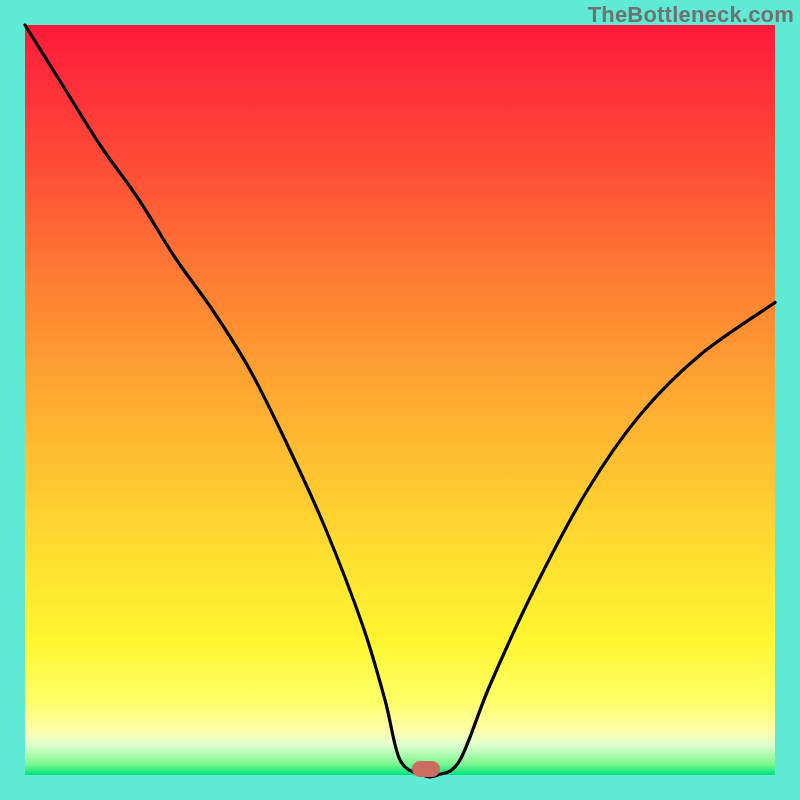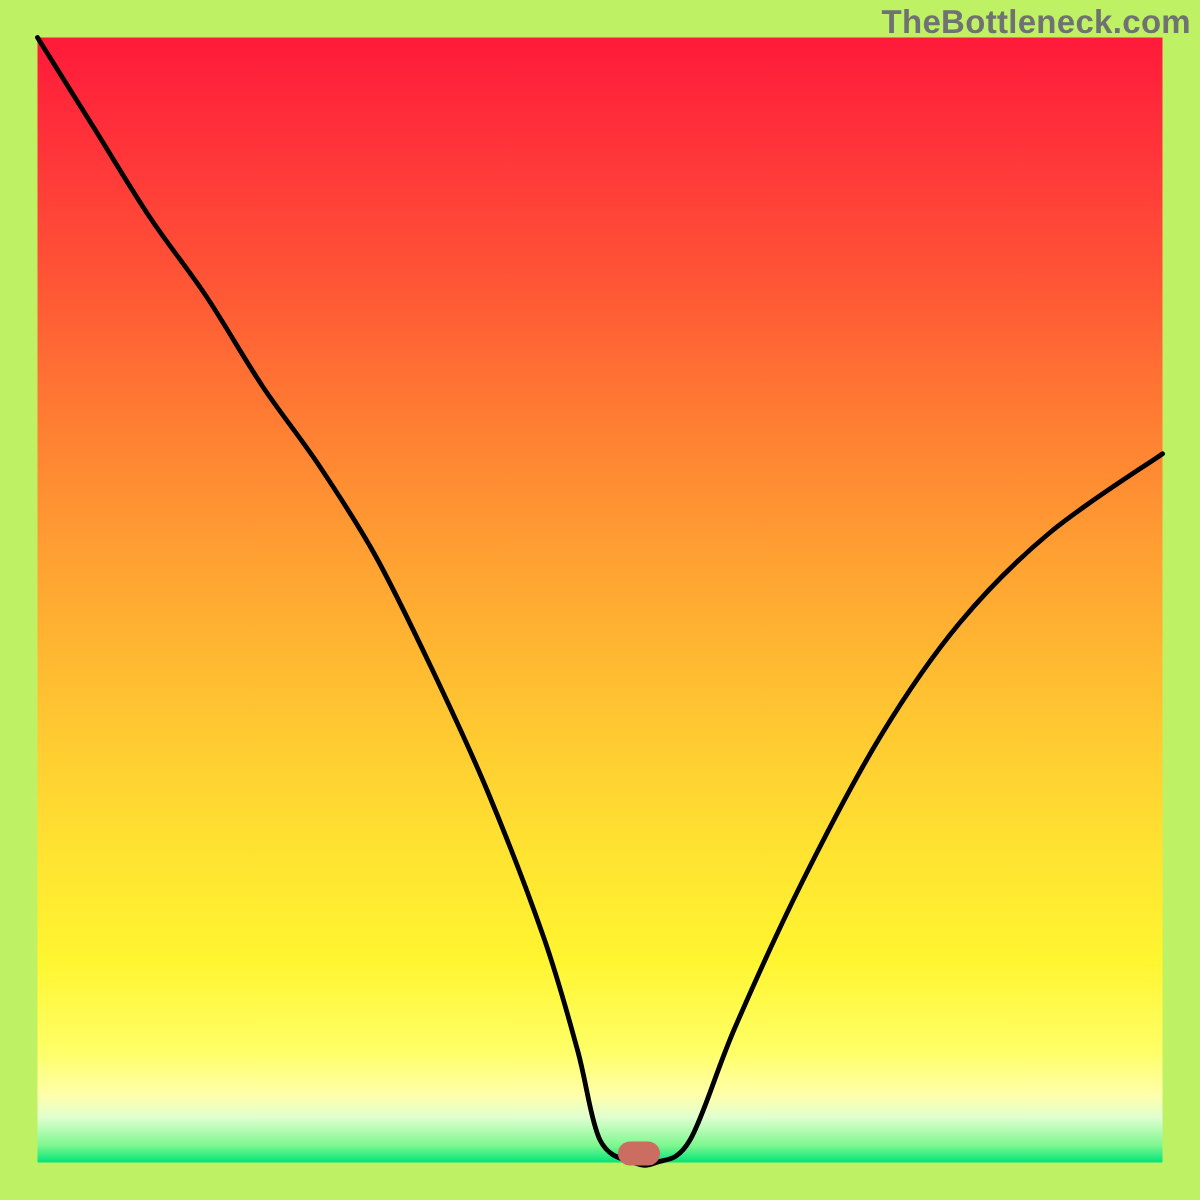--- a/index.html
+++ b/index.html
@@ -9,21 +9,21 @@
     height: 800px;
     background: #000;
     overflow: hidden;
   }
   .frame {
     position: absolute;
     left: 0;
     top: 0;
     width: 800px;
     height: 800px;
-    background: #bef264;
+    background: #5eead4;
   }
   .plot-area {
     position: absolute;
     left: 25px;
     top: 25px;
     width: 750px;
     height: 750px;
     background: linear-gradient(to bottom,
       #ff1a3a 0%,
       #ff2f3a 8%,

